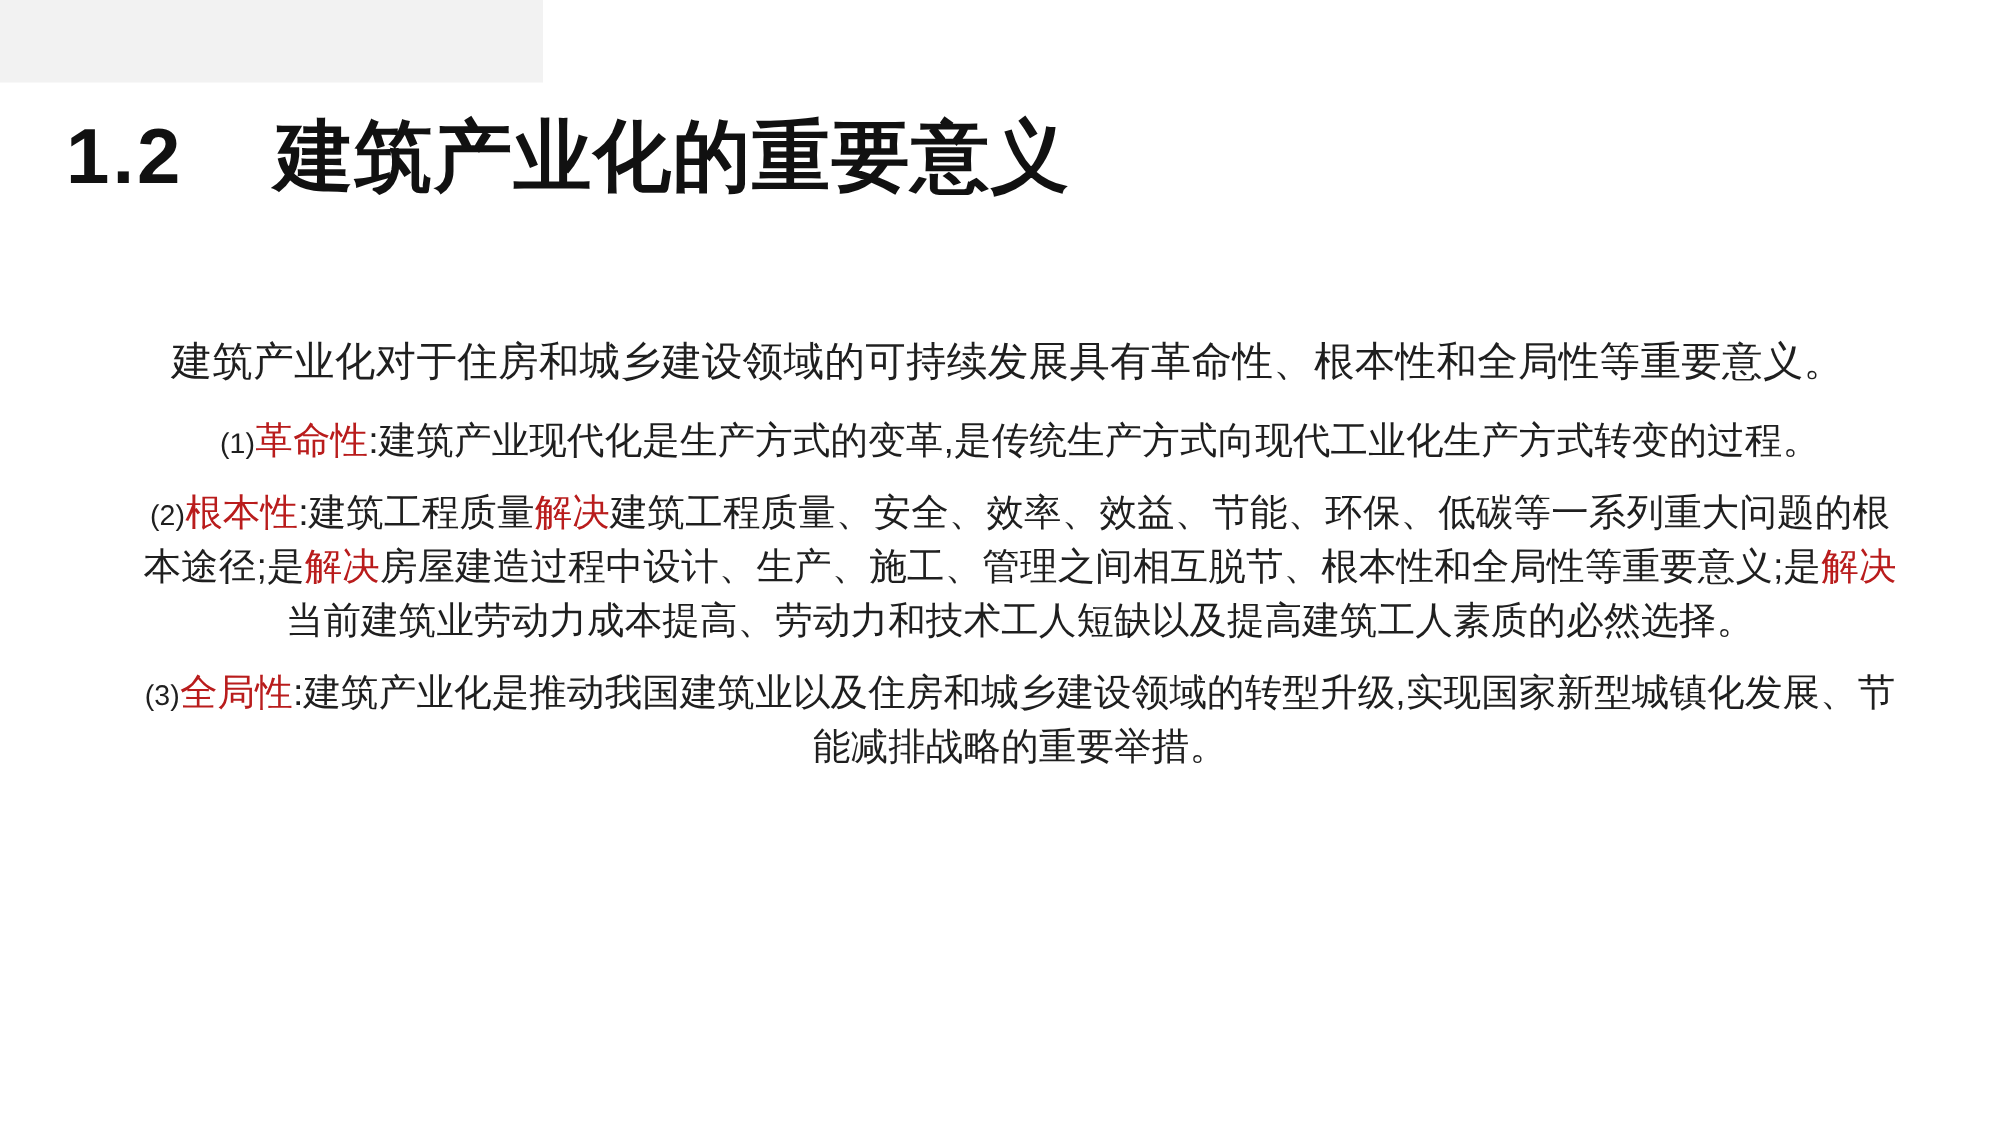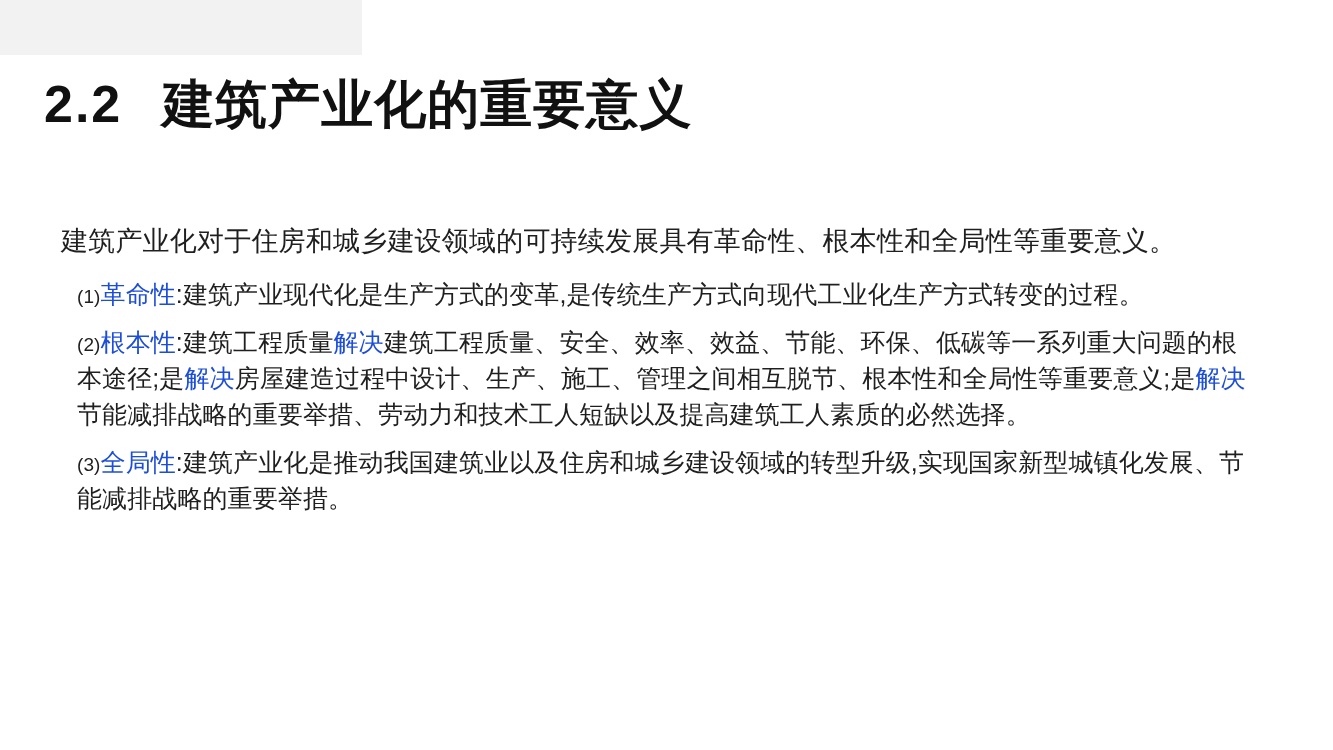--- a/index.html
+++ b/index.html
@@ -41,29 +41,30 @@
     font-size: 52px;
     font-weight: bold;
     letter-spacing: 2px;
     color: #111111;
     font-family: "Liberation Sans", sans-serif;
   }
   .title-text {
     font-size: 52px;
     font-weight: bold;
     color: #111111;
-    margin-left: 40px;
+    margin-left: 61px;
     letter-spacing: 1px;
     font-family: "DejaVu Sans", sans-serif;
   }
   .body-area {
     position: absolute;
-    left: 61px;
+    left: 76px;
     top: 222px;
     width: 1192px;
+    text-align: center;
   }
   .lead {
     font-size: 27px;
     line-height: 1.42;
     color: #1f1f1f;
     margin: 0 0 16px 0;
     letter-spacing: 0.2px;
   }
   .para {
     font-size: 25px;
@@ -71,48 +72,48 @@
     color: #1f1f1f;
     margin: 0 0 12px 0;
     padding-left: 16px;
     letter-spacing: 0.1px;
   }
   .num {
     font-size: 19px;
     color: #1f1f1f;
   }
   .hl {
-    color: #1d4ed8;
+    color: #b91c1c;
   }
   .p-last {
     margin-bottom: 13px;
   }
 </style>
 </head>
 <body>
 
 <div class="slide">
 
   <div class="corner-band"></div>
 
   <div class="title-row">
-    <span class="title-number">2.2</span>
+    <span class="title-number">1.2</span>
     <span class="title-text">建筑产业化的重要意义</span>
   </div>
 
   <div class="body-area">
 
     <p class="lead">建筑产业化对于住房和城乡建设领域的可持续发展具有革命性、根本性和全局性等重要意义。</p>
 
     <p class="para">
       <span class="num">(1)</span><span class="hl">革命性</span><span>:</span><span>建筑产业现代化是生产方式的变革,是传统生产方式向现代工业化生产方式转变的过程。</span>
     </p>
 
     <p class="para">
-      <span class="num">(2)</span><span class="hl">根本性</span><span>:</span><span>建筑工程质量</span><span class="hl">解决</span><span>建筑工程质量、安全、效率、效益、节能、环保、低碳等一系列重大问题的根本途径;是</span><span class="hl">解决</span><span>房屋建造过程中设计、生产、施工、管理之间相互脱节、根本性和全局性等重要意义;是</span><span class="hl">解决</span><span>节能减排战略的重要举措、劳动力和技术工人短缺以及提高建筑工人素质的必然选择。</span>
+      <span class="num">(2)</span><span class="hl">根本性</span><span>:</span><span>建筑工程质量</span><span class="hl">解决</span><span>建筑工程质量、安全、效率、效益、节能、环保、低碳等一系列重大问题的根本途径;是</span><span class="hl">解决</span><span>房屋建造过程中设计、生产、施工、管理之间相互脱节、根本性和全局性等重要意义;是</span><span class="hl">解决</span><span>当前建筑业劳动力成本提高、劳动力和技术工人短缺以及提高建筑工人素质的必然选择。</span>
     </p>
 
     <p class="para p-last">
       <span class="num">(3)</span><span class="hl">全局性</span><span>:</span><span>建筑产业化是推动我国建筑业以及住房和城乡建设领域的转型升级,实现国家新型城镇化发展、节能减排战略的重要举措。</span>
     </p>
 
   </div>
 </div>
 
 </body></html>

